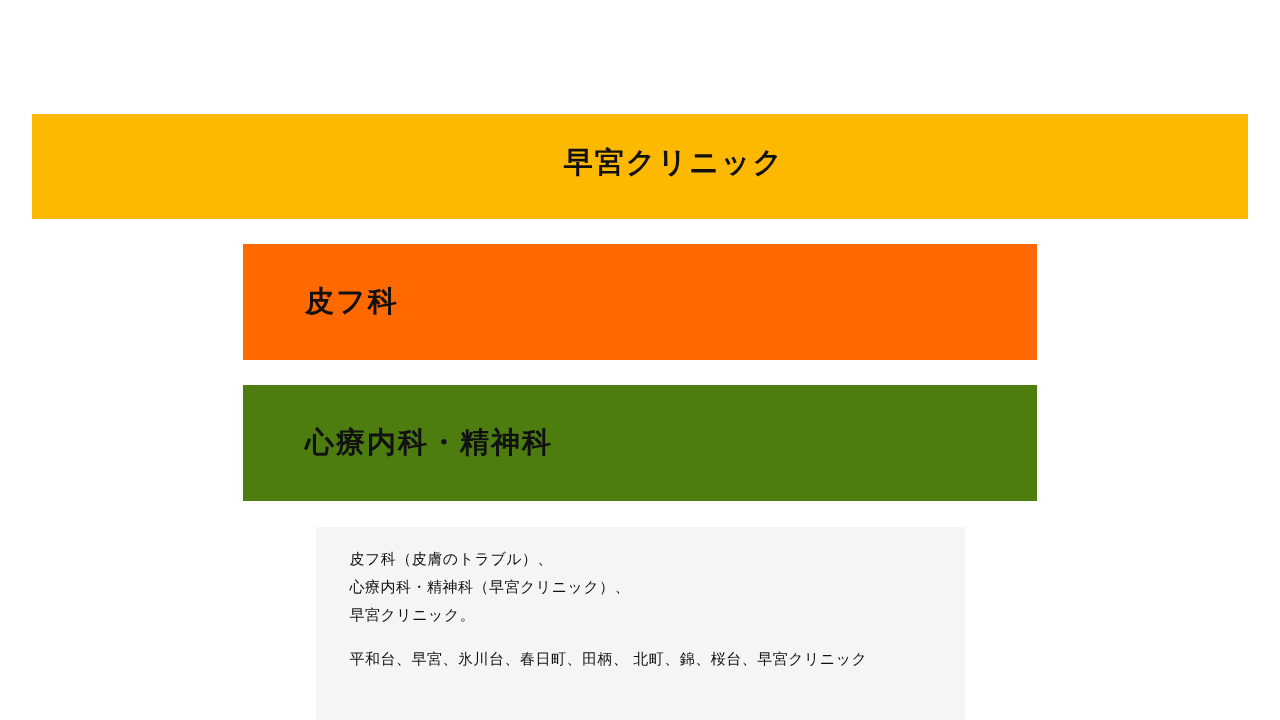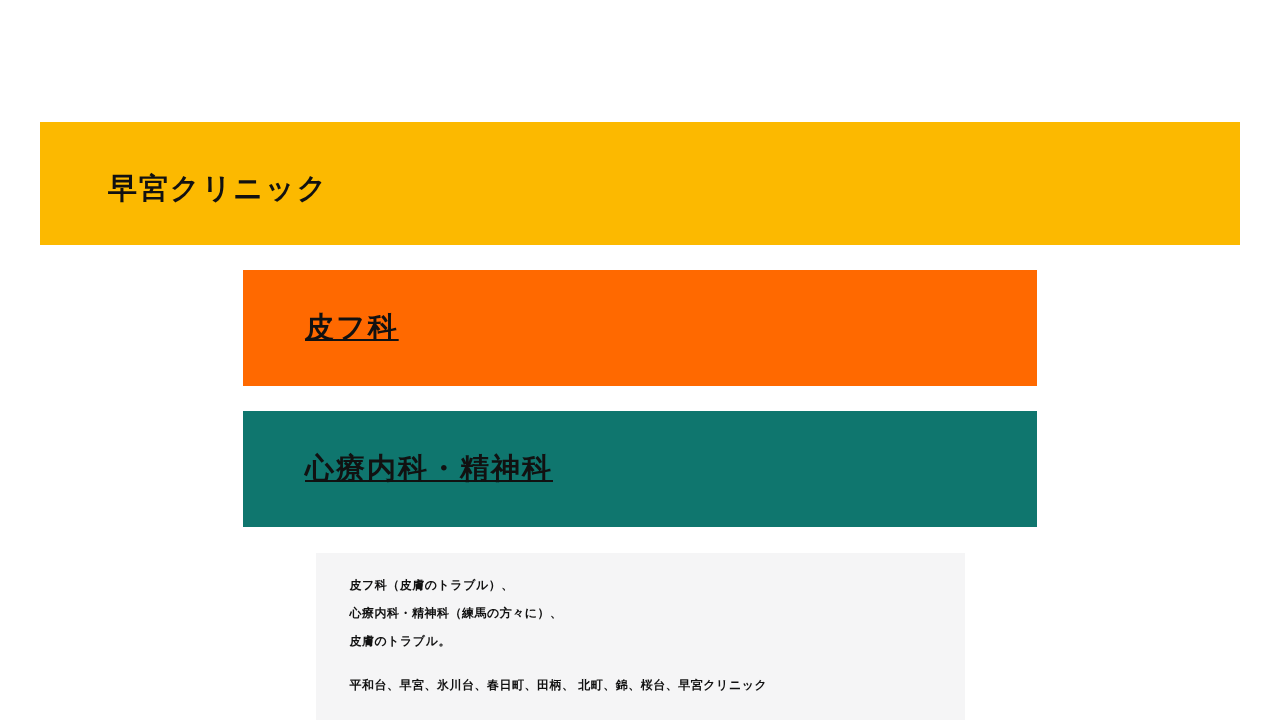--- a/index.html
+++ b/index.html
@@ -11,75 +11,75 @@
   }
   body {
     font-family: "Liberation Sans", "DejaVu Sans", sans-serif;
     color: #111111;
     width: 1280px;
   }
   .page {
     padding: 114px 32px 0 32px;
   }
   h1.site-title {
-    margin: 8px;
+    margin: 0;
     font-size: 29px;
     font-weight: bold;
     letter-spacing: 2px;
     line-height: 35px;
-    padding: 49px 0 39px 68px;
+    padding: 31px 0 39px 68px;
+    text-align: center;
   }
   .content {
     width: 794px;
     margin: 0 auto;
   }
   h2.dept {
     margin: 25px 0 0 0;
     font-size: 29px;
     font-weight: bold;
     letter-spacing: 2px;
     line-height: 35px;
     padding: 40px 0 41px 62px;
-    text-decoration: underline;
   }
   .desc {
     width: 581px;
     margin: 26px auto 0 auto;
     padding: 18px 34px 60px 34px;
   }
   .desc p {
     margin: 0 0 16px 0;
-    font-size: 12px;
-    font-weight: bold;
+    font-size: 15px;
+    font-weight: normal;
     line-height: 28px;
     letter-spacing: 0.5px;
   }
   .desc p:last-child {
     margin-bottom: 0;
   }
 </style>
 </head>
 <body>
 
 <div class="page">
 
   <h1 class="site-title" style="background-color: rgb(252, 185, 0);">早宮クリニック</h1>
 
   <div class="content">
 
     <h2 class="dept" style="background-color: rgb(255, 105, 0);">皮フ科</h2>
 
-    <h2 class="dept" style="background-color: #0f766e;">心療内科・精神科</h2>
+    <h2 class="dept" style="background-color: #4d7c0f;">心療内科・精神科</h2>
 
     <div class="desc" style="background-color: rgb(245, 245, 246);">
 
       <p>
         <span>皮フ科（皮膚のトラブル）、</span><br>
-        <span>心療内科・精神科（練馬の方々に）、</span><br>
-        <span>皮膚のトラブル。</span>
+        <span>心療内科・精神科（早宮クリニック）、</span><br>
+        <span>早宮クリニック。</span>
       </p>
 
 
       <p>
         <span>平和台、早宮、氷川台、春日町、田柄、 北町、錦、桜台、早宮クリニック</span>
       </p>
 
     </div>
   </div>
 </div>

